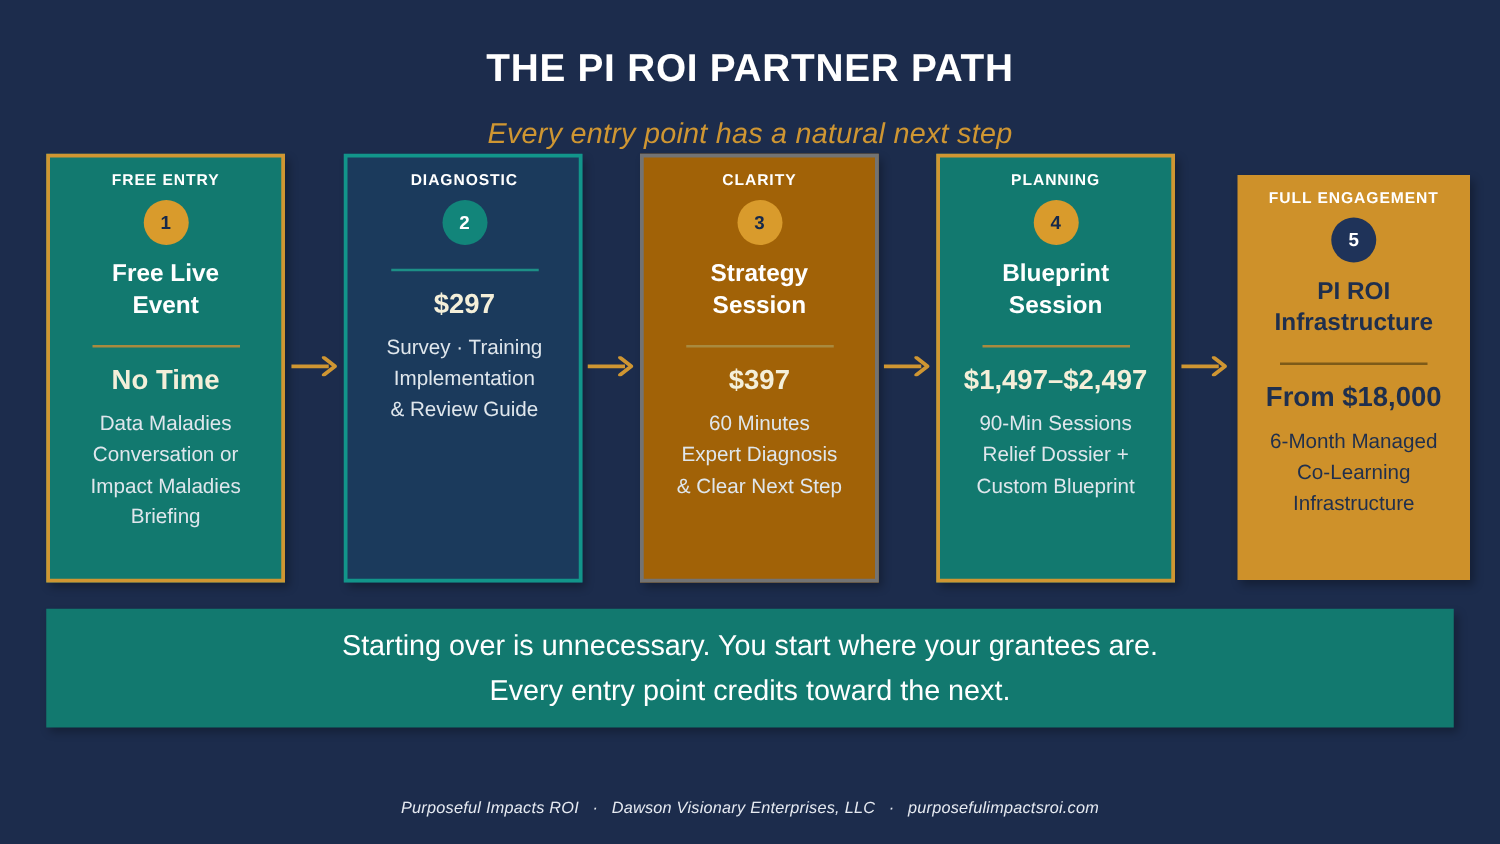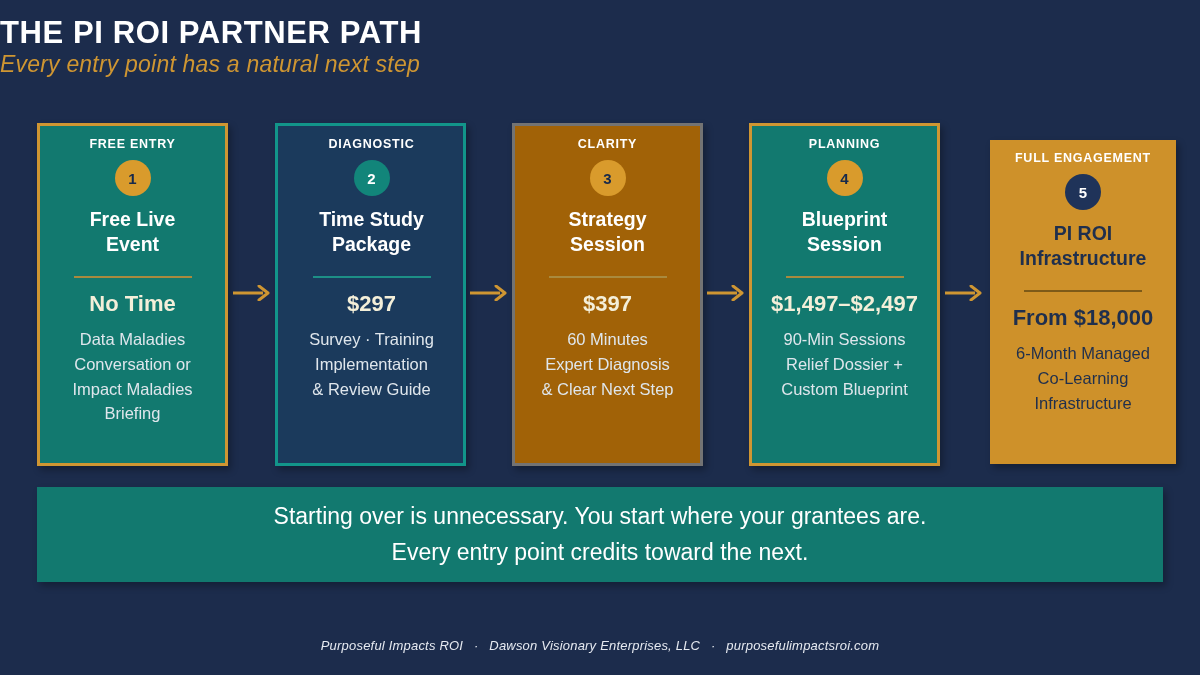--- a/index.html
+++ b/index.html
@@ -5,27 +5,27 @@
   * { margin:0; padding:0; box-sizing:border-box; }
   html,body { width:1200px; height:675px; }
   body {
     background:#1c2c4c;
     font-family:"Liberation Sans", sans-serif;
     overflow:hidden;
     position:relative;
   }
 
   
-  #header { width:1200px; padding-top:16px; }
+  #header { width:1200px; padding-top:38px; text-align:center; }
   #title {
     font-size:31px; font-weight:bold; color:#ffffff;
     letter-spacing:.6px; line-height:1.1;
   }
   #subtitle {
-    margin-top:1px; font-size:23px; font-style:italic;
+    margin-top:21px; font-size:23px; font-style:italic;
     color:#cf9632; letter-spacing:.2px;
   }
 
   
   #cards { position:absolute; top:0; left:0; width:1200px; height:675px; pointer-events:none; }
   .card {
     position:absolute; pointer-events:auto;
     display:flex; flex-direction:column; align-items:center;
     padding:11px 10px 10px 10px;
     box-shadow:3px 4px 7px rgba(0,0,0,.30);
@@ -108,24 +108,20 @@
       <div class="detail">
         <div>Data Maladies</div>
         <div>Conversation or</div>
         <div>Impact Maladies</div>
         <div>Briefing</div>
       </div>
     </div>
     <div class="card navy2" style="left: 275px; top: 123px; width: 191px; height: 343px; padding-left: 12px;">
       <div class="card-label">DIAGNOSTIC</div>
       <div class="badge badge-teal">2</div>
-      <div class="card-title">
-        <div>Time Study</div>
-        <div>Package</div>
-      </div>
       <div class="divider div-teal"></div>
       <div class="price">$297</div>
       <div class="detail">
         <div>Survey · Training</div>
         <div>Implementation</div>
         <div>&amp; Review Guide</div>
       </div>
     </div>
     <div class="card navy" style="left: 512px; top: 123px; width: 191px; height: 343px;">
       <div class="card-label">CLARITY</div>

